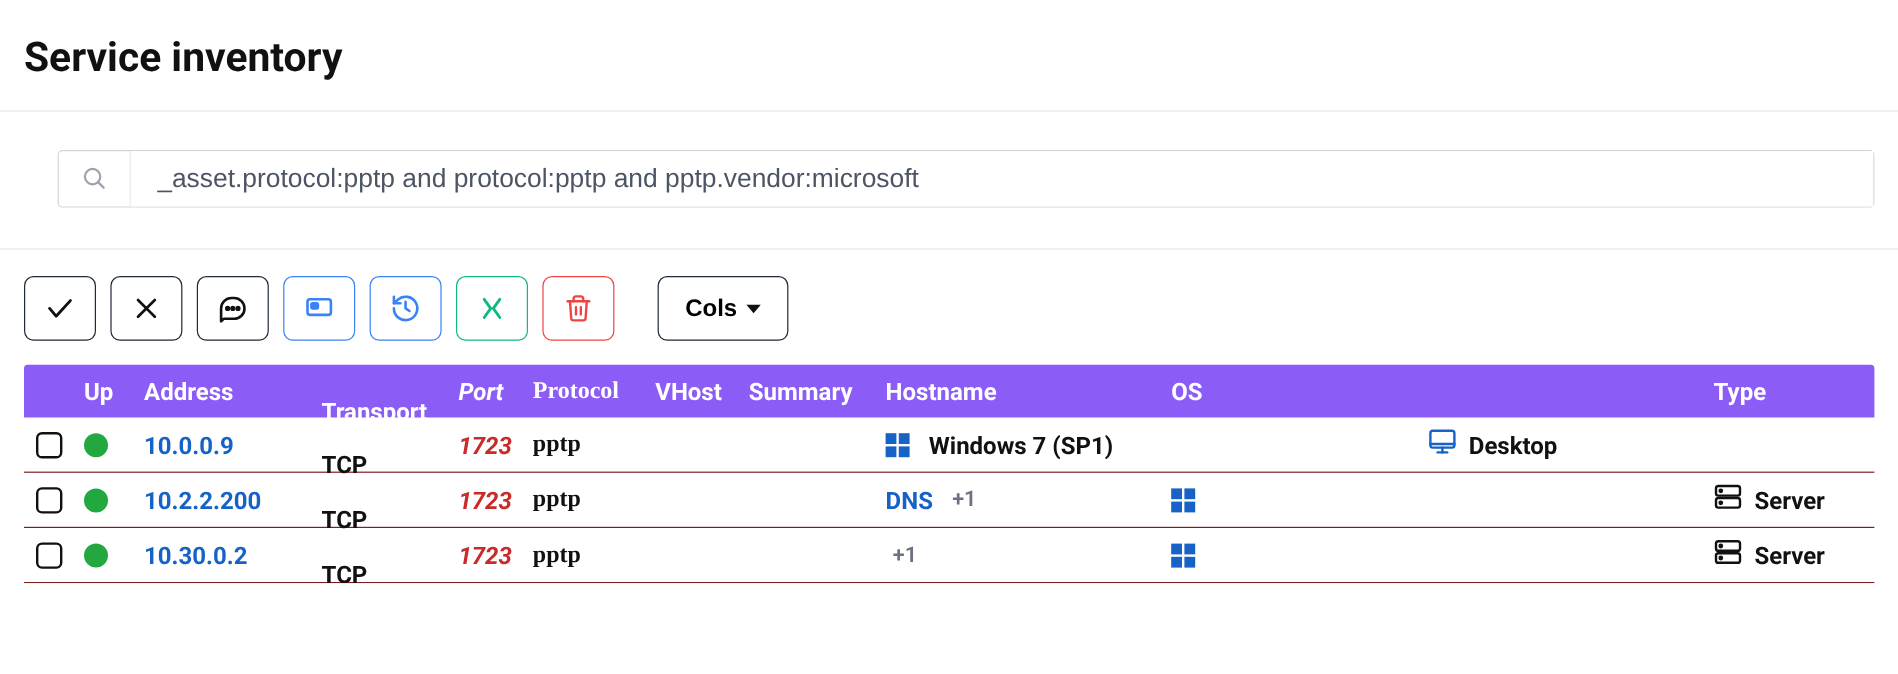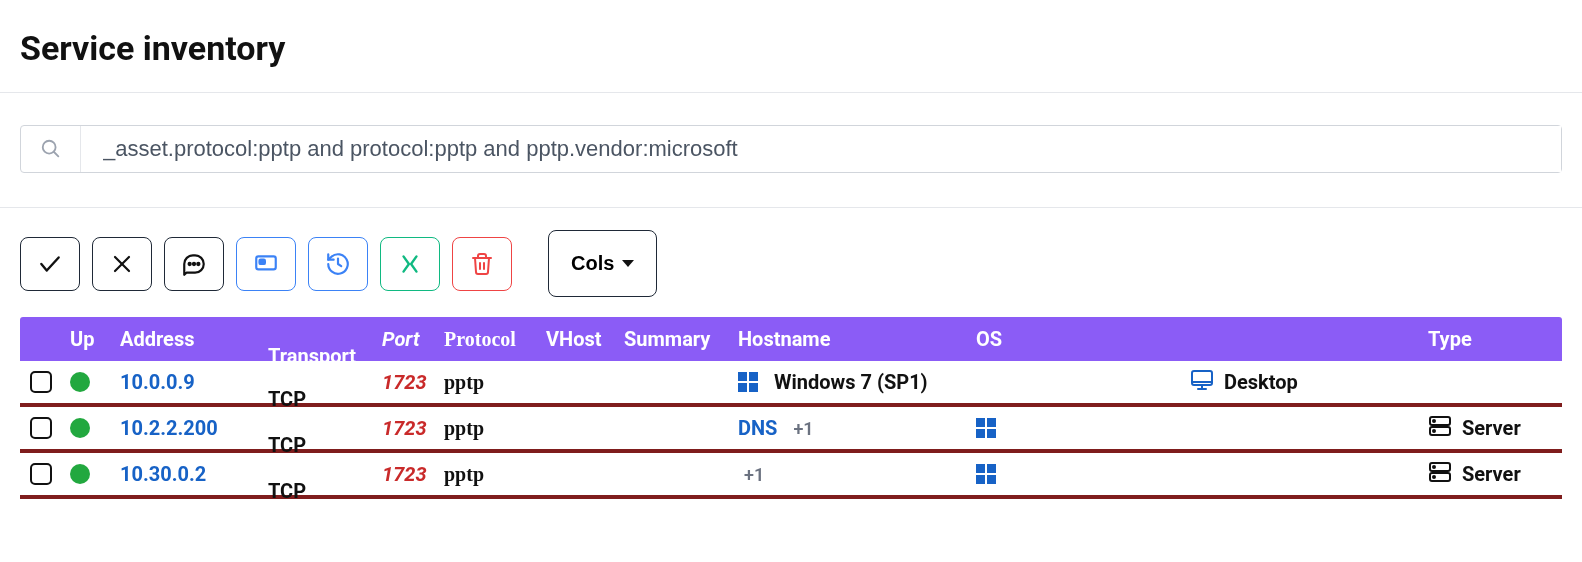--- a/index.html
+++ b/index.html
@@ -12,20 +12,21 @@
   .page-title {
     font-size: 34px;
     font-weight: 700;
     padding: 28px 36px 24px 20px;
   }
   .divider {
     border-top: 1px solid #e5e7eb;
   }
   .search-wrap {
     padding: 32px 20px 34px 20px;
+    margin-left: 28px;
   }
   .search-bar {
     display: flex;
     align-items: center;
     border: 1px solid #d1d5db;
     border-radius: 4px;
     height: 48px;
   }
   .search-icon-box {
     width: 60px;
@@ -59,21 +60,21 @@
     background: #fff;
     display: flex;
     align-items: center;
     justify-content: center;
     cursor: pointer;
   }
   .tbtn.blue { border-color: #3b82f6; color: #3b82f6; }
   .tbtn.green { border-color: #10b981; color: #10b981; }
   .tbtn.red { border-color: #ef4444; color: #ef4444; }
   .cols-btn {
-    height: 67px;
+    height: 54px;
     padding: 0 22px;
     border: 1.5px solid #1f2937;
     border-radius: 8px;
     background: #fff;
     display: inline-flex;
     align-items: center;
     gap: 8px;
     font-size: 20px;
     font-weight: 600;
     cursor: pointer;
@@ -105,21 +106,21 @@
   .col-vhost { width: 78px; }
   .col-summary { width: 114px; }
   .col-hostname { width: 238px; }
   .col-os { width: 452px; }
   .col-type { flex: 1; }
   .trow {
     display: flex;
     align-items: center;
     font-size: 20px;
     height: 46px;
-    border-bottom: 4px solid #7f1d1d;
+    border-bottom: 1px solid #7f1d1d;
   }
   .trow .cell { display: flex; align-items: center; gap: 10px; }
   .chk {
     width: 22px; height: 22px;
     border: 2px solid #111;
     border-radius: 5px;
     background: #fff;
   }
   .status-dot {
     width: 20px; height: 20px;

